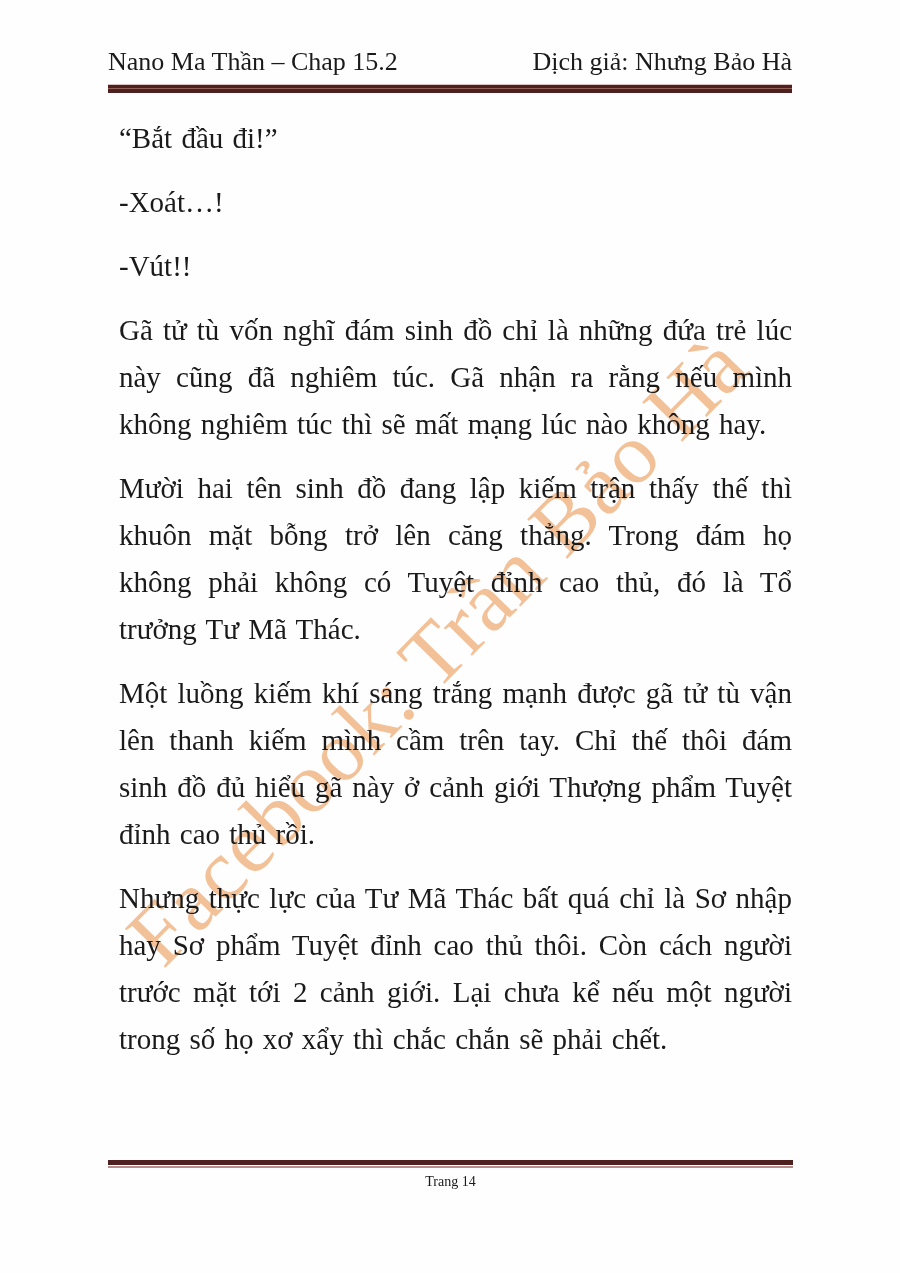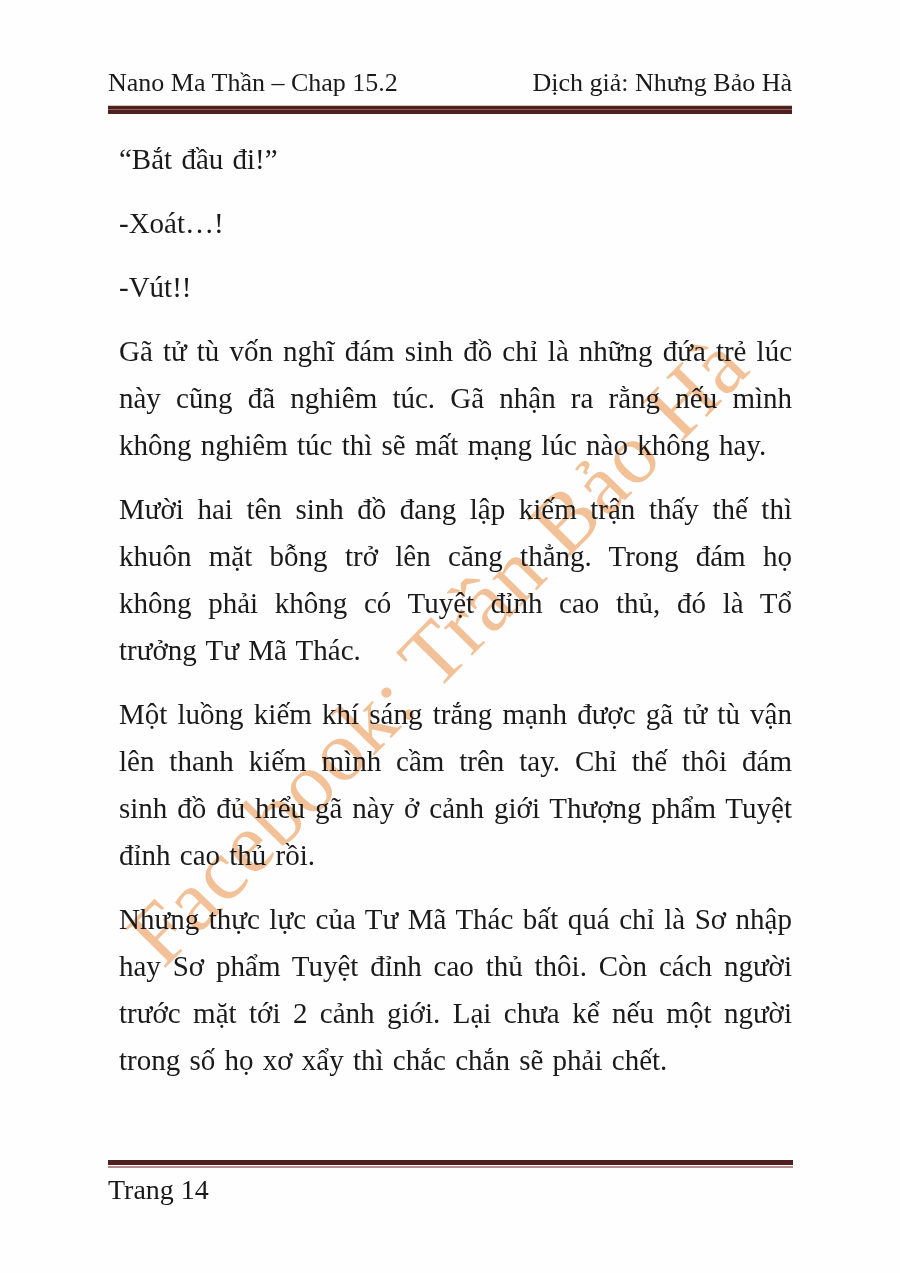--- a/index.html
+++ b/index.html
@@ -42,21 +42,21 @@
   .content {
     position: relative;
     z-index: 1;
     padding: 0 108px;
   }
 
   .header-row {
     display: flex;
     justify-content: space-between;
     align-items: flex-end;
-    margin-top: 67px;
+    margin-top: 46px;
     font-size: 26px;
     line-height: 1.2;
   }
 
   .header-rule {
     margin-top: 7px;
     height: 9px;
     background: linear-gradient(
       to bottom,
       var(--rule-light) 0px, var(--rule-light) 1px,
@@ -92,22 +92,22 @@
     background: linear-gradient(
       to bottom,
       var(--rule-dark) 0px, var(--rule-dark) 5px,
       #ffffff 5px, #ffffff 6px,
       var(--rule-rose) 6px, var(--rule-rose) 8px
     );
   }
 
   .page-number {
     margin-top: 6px;
-    text-align: left;
-    font-size: 28px;
+    text-align: center;
+    font-size: 14px;
   }
 </style>
 </head>
 <body>
 
 <div class="page">
 
   <div class="watermark">Facebook: Trần Bảo Hà</div>
 
   <div class="content">

